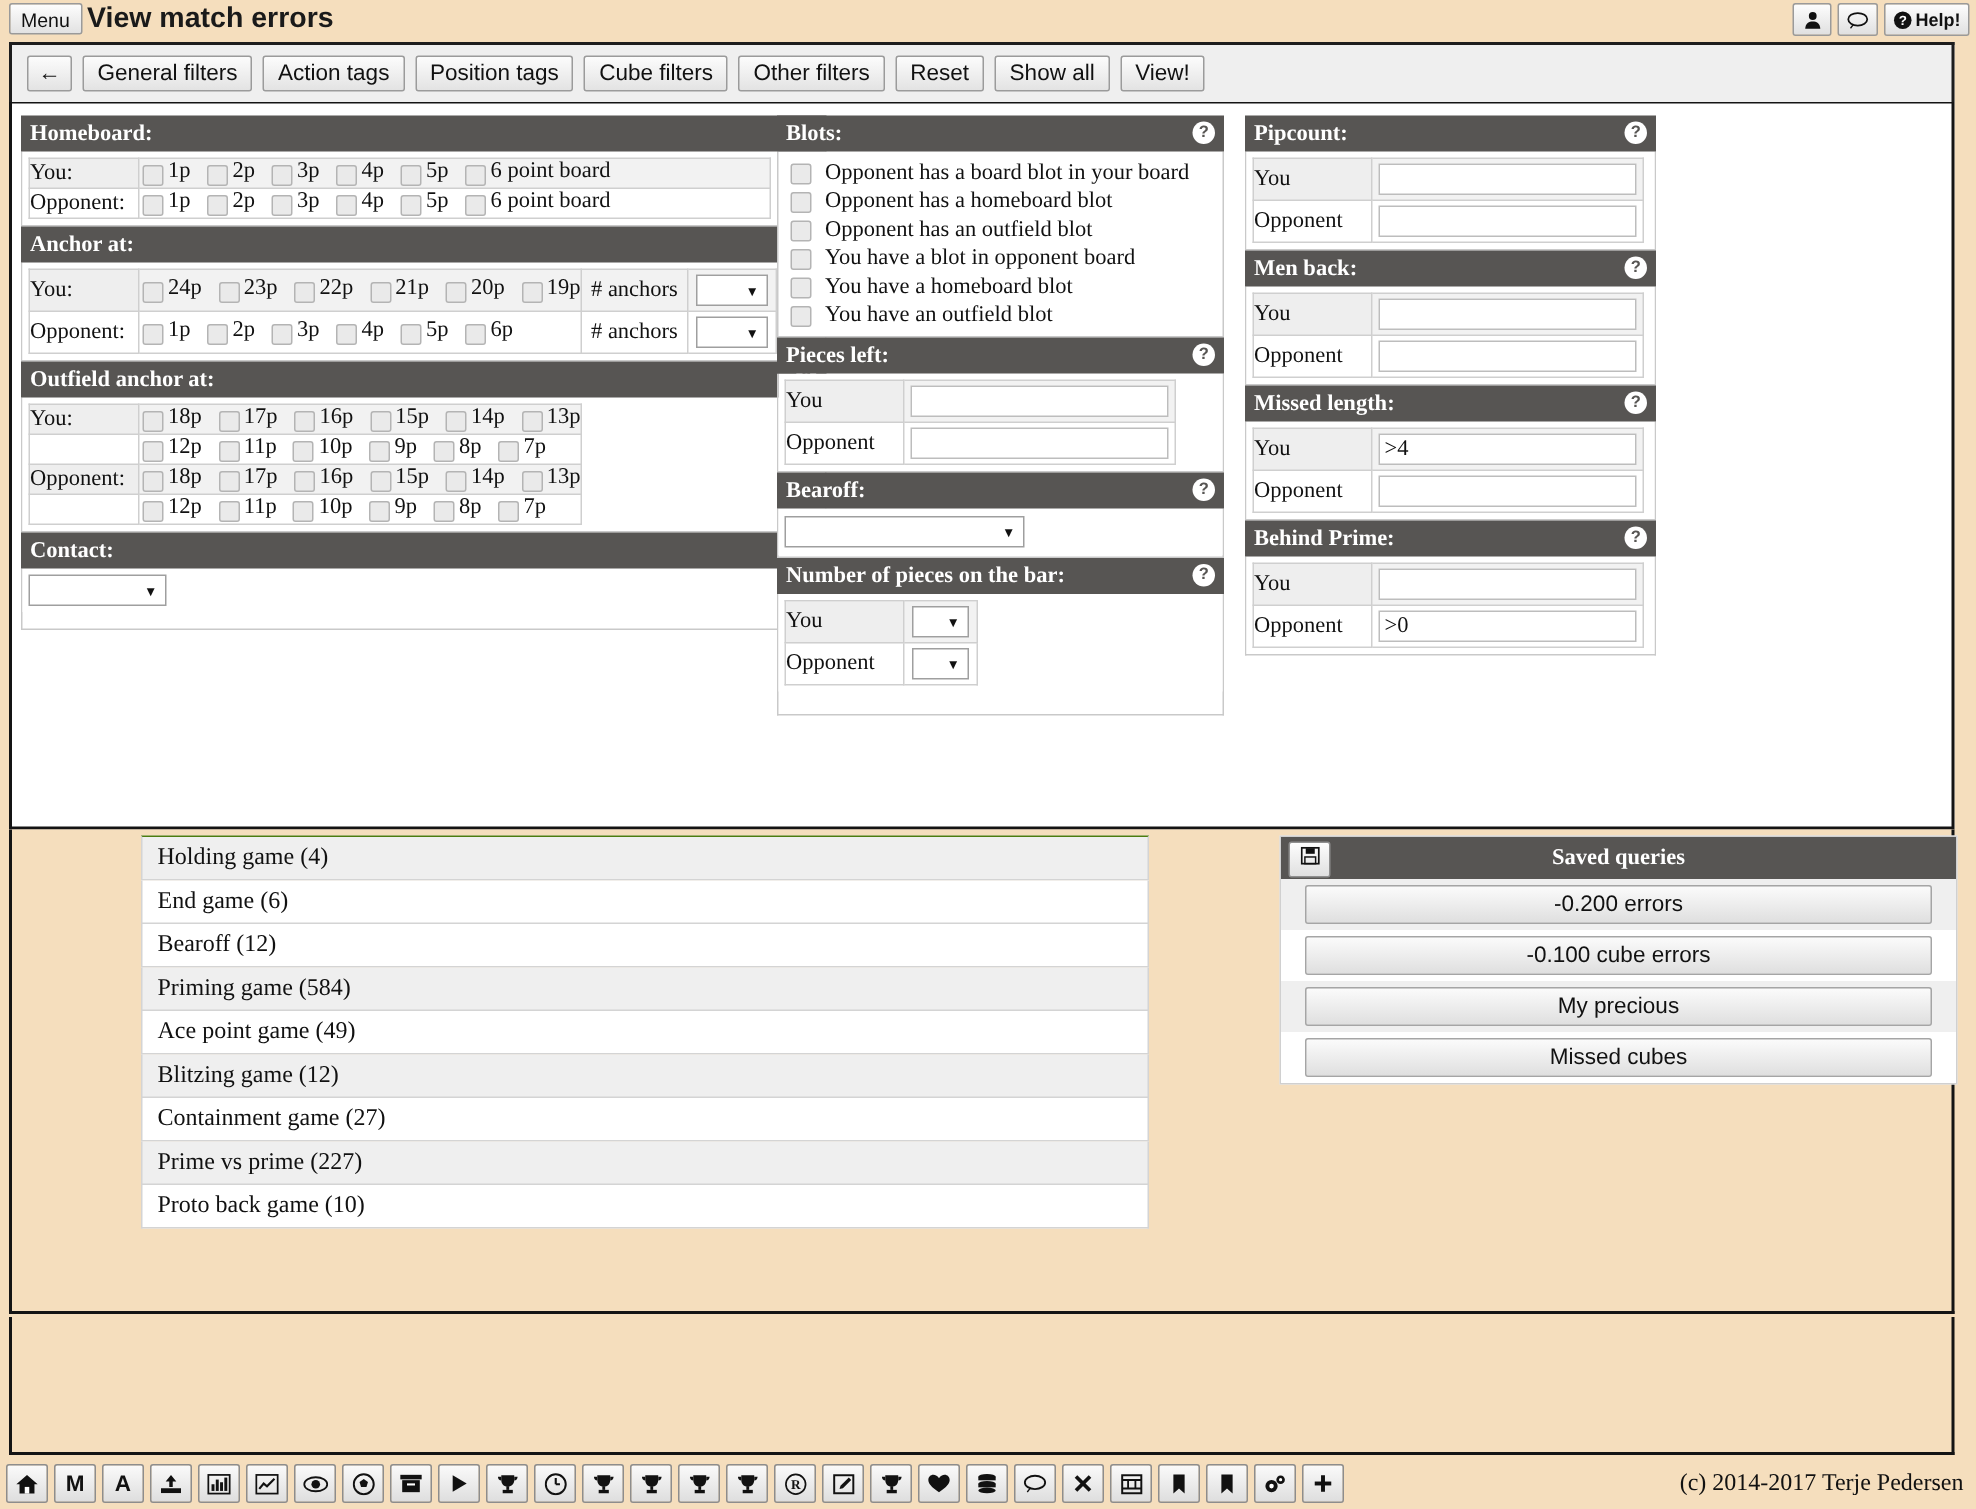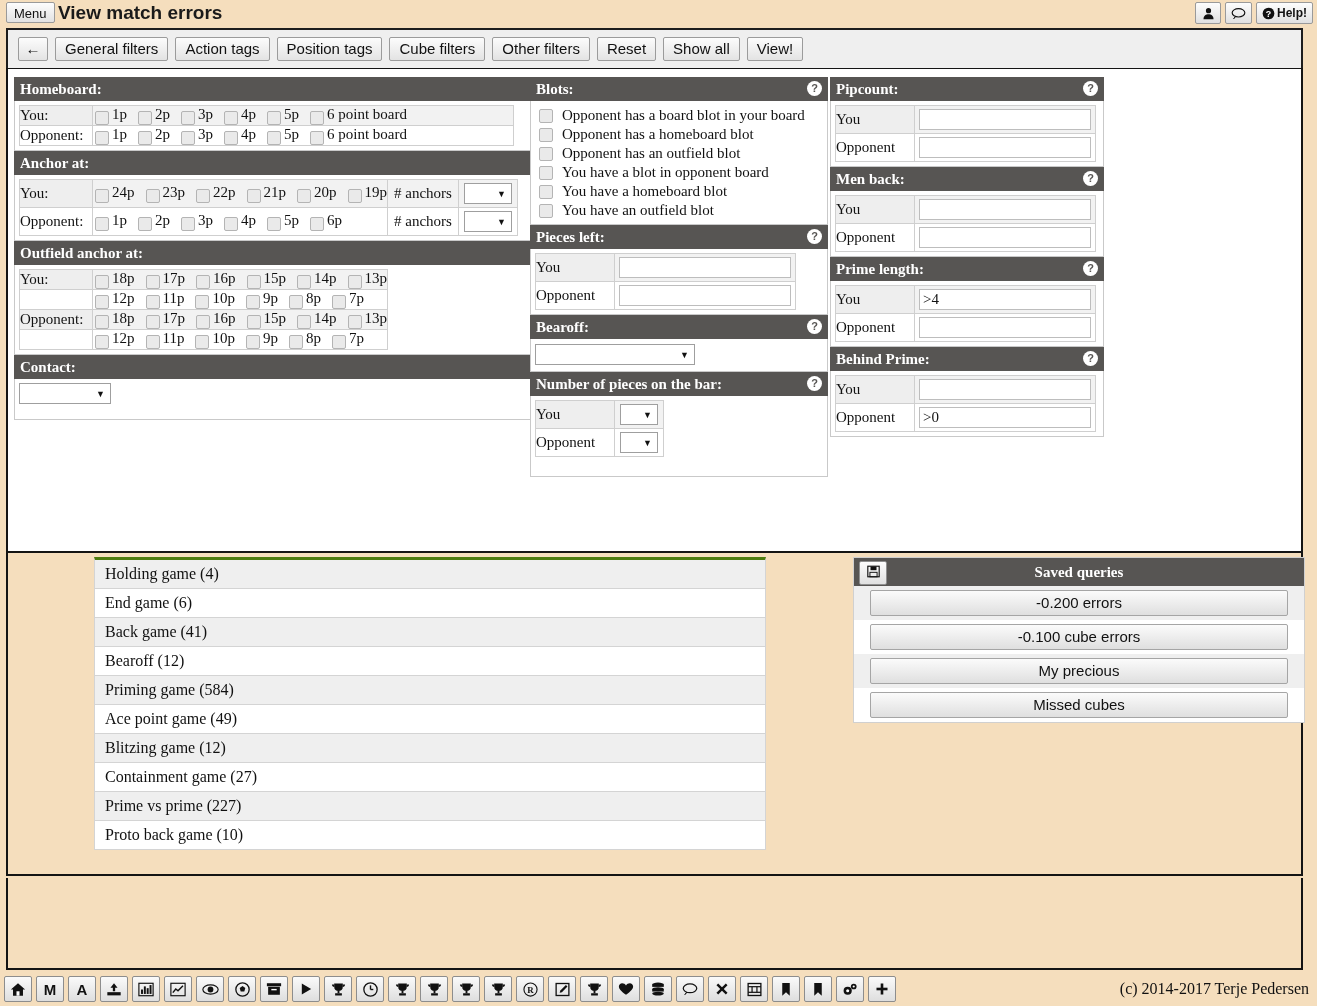--- a/index.html
+++ b/index.html
@@ -50,21 +50,21 @@
 
   
   .panel{
     position:absolute;left:6px;top:68px;width:1297px;height:485px;box-sizing:border-box;
     background:#ffffff;border:2px solid #141414;border-top:1px solid #141414;
     overflow:hidden;
   }
 
   .col{position:absolute;top:8px;}
   .col1{left:6px;width:537px;}
-  .col2{left:522px;width:298px;}
+  .col2{left:510px;width:298px;}
   .col3{left:822px;width:274px;}
 
   .sec{border:1px solid #c9c9c9;border-top:none;background:#fff;}
   .sechead{
     background:#575553;color:#fff;font-weight:bold;font-size:15px;
     height:24px;line-height:24px;padding:0 6px;position:relative;
     font-family:"Liberation Serif",serif;
     display:flex;align-items:center;
   }
   .sechead .qmark{position:absolute;right:6px;top:4px;}
@@ -109,21 +109,21 @@
   
   .lowerarea{
     position:absolute;left:6px;top:553px;width:1297px;height:323px;box-sizing:border-box;
     border:2px solid #141414;border-top:none;background:#f5debd;
   }
   .gamelist{position:absolute;left:86px;top:4px;width:672px;}
   .glrow{
     border:1px solid #d4d4d4;border-top:none;font-size:16px;padding:5px 10px;
     background:#fff;cursor:pointer;
   }
-  .glrow:first-child{border-top:3px solid #4d7c0f;}
+  .glrow:first-child{border-top:1px solid #4d7c0f;}
   .glrow.odd{background:#efefef;}
   .gltotal{
     background:#575553;color:#fff;font-weight:bold;font-size:15px;text-align:center;
     padding:4px 0;
   }
 
   .savedq{position:absolute;left:845px;top:4px;width:450px;border:1px solid #d0d0d0;background:#fff;}
   .sq-head{
     background:#575553;color:#fff;height:28px;position:relative;
     display:flex;align-items:center;justify-content:center;
@@ -498,21 +498,21 @@
               </td>
             </tr>
           </tbody>
               </table>
         </div>
           </div>
       </div>
 
       <div>
         <div class="sechead">
-          <span>Prime length:</span>
+          <span>Missed length:</span>
           <span class="qmark">
               <span class="qcircle">?</span>
             </span>
         </div>
         <div class="sec">
             <div class="secbody">
           <table class="grid">
             <tbody>
                   <tr>
               <td class="lbl" style="width:78px;">You</td>
@@ -561,21 +561,20 @@
           </div>
       </div>
     </div>
   </div>
 
   <div class="lowerarea">
 
     <div class="gamelist">
       <div class="glrow odd">Holding game (4)</div>
       <div class="glrow">End game (6)</div>
-      <div class="glrow odd">Back game (41)</div>
       <div class="glrow">Bearoff (12)</div>
       <div class="glrow odd">Priming game (584)</div>
       <div class="glrow">Ace point game (49)</div>
       <div class="glrow odd">Blitzing game (12)</div>
       <div class="glrow">Containment game (27)</div>
       <div class="glrow odd">Prime vs prime (227)</div>
       <div class="glrow">Proto back game (10)</div>
     </div>
 
     <div class="savedq">

